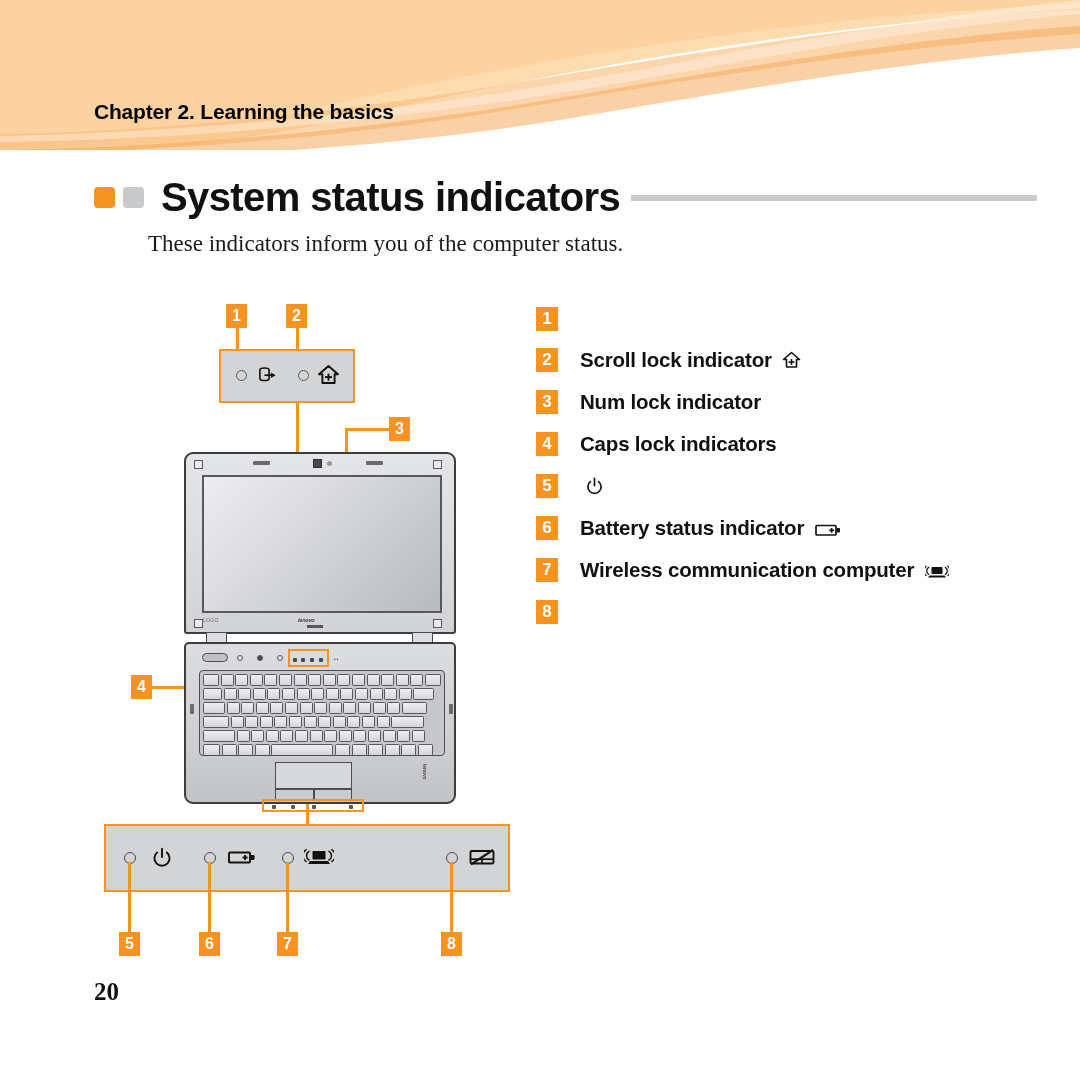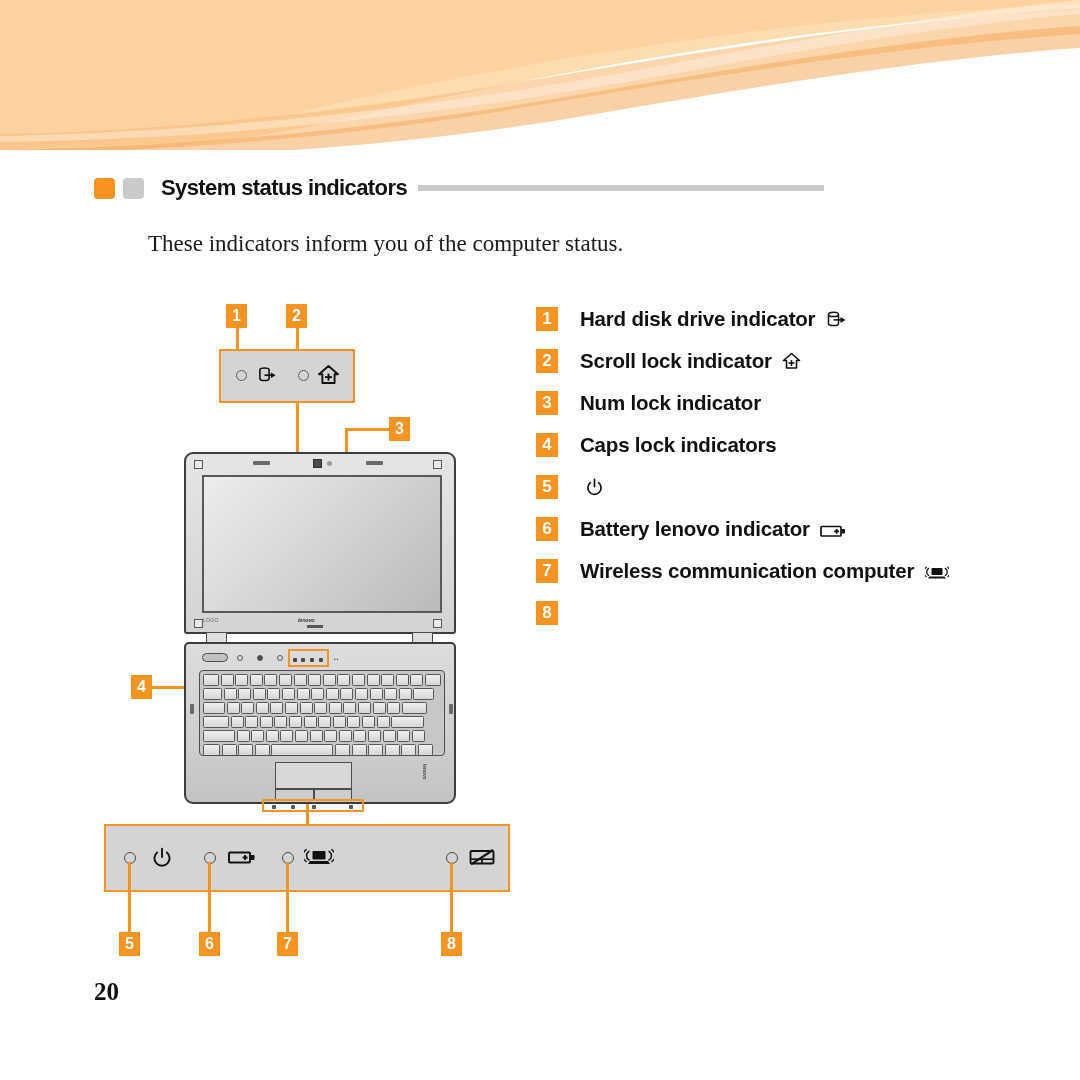--- a/index.html
+++ b/index.html
@@ -28,21 +28,21 @@
   
   #section-title-row{
     position:absolute;left:94px;top:175px;
     display:flex;align-items:center;
   }
   .bullet-sq{width:21px;height:21px;border-radius:4px;display:block;}
   .bullet-orange{background:#F79421;}
   .bullet-gray{background:#C9CACC;margin-left:8px;}
   #section-title{
     margin-left:17px;
-    font-size:22px;font-weight:bold;color:#111111;
+    font-size:40px;font-weight:bold;color:#111111;
     letter-spacing:-0.6px;white-space:nowrap;
   }
   #title-rule{
     margin-left:11px;width:406px;height:6px;background:#C9CACC;
   }
 
   
   #intro-text{
     position:absolute;left:148px;top:231px;
     font-family:"Liberation Serif", serif;
@@ -168,44 +168,36 @@
 
 <div id="header-banner">
   <svg class="swoosh" viewBox="0 0 1080 160" preserveAspectRatio="none">
     <path d="M0,0 L1080,0 L1080,10 C820,22 560,70 330,122 C220,146 100,154 0,156 Z" fill="#FDDCB0"></path>
     <path d="M0,0 L1080,0 L1080,4 C800,16 520,60 300,112 C195,137 92,146 0,148 Z" fill="#FCD2A0"></path>
     <path d="M1080,0 L1080,82 C900,96 700,118 520,146 C430,158 340,162 300,162 L1080,162 Z" fill="#FFFFFF" opacity="0.0"></path>
     <path d="M0,134 C140,132 320,116 520,82 C720,48 900,20 1080,8 L1080,34 C900,46 720,74 520,108 C330,140 150,152 0,154 Z" fill="#F9BE7E" opacity="0.65"></path>
     <path d="M0,150 C160,148 360,132 560,98 C760,64 930,36 1080,26 L1080,48 C930,58 760,86 560,120 C360,152 160,160 0,160 Z" fill="#F5A95C" opacity="0.55"></path>
     <path d="M0,142 C200,140 430,118 660,76 C830,45 960,24 1080,14 L1080,0 L1080,0 C960,12 830,34 660,66 C430,110 200,132 0,136 Z" fill="#FFFFFF" opacity="0.35"></path>
   </svg>
+  <div id="chapter-title">Chapter 2. Learning the basics</div>
 </div>
 
 <div id="section-title-row">
   <span class="bullet-sq bullet-orange"></span>
   <span class="bullet-sq bullet-gray"></span>
   <span id="section-title">System status indicators</span>
   <span id="title-rule"></span>
 </div>
 
 <div id="intro-text">These indicators inform you of the computer status.</div>
 
 <div id="indicator-list">
 
   <div class="ind-item">
     <span class="ind-badge">1</span>
-    <span class="ind-label">
-      <span>Hard disk drive indicator</span>
-      <svg class="ind-icon" width="21" height="19" viewBox="0 0 21 19">
-        <ellipse cx="7.5" cy="4.4" rx="5" ry="2.2" fill="none" stroke="#111" stroke-width="1.5"></ellipse>
-        <path d="M2.5,4.4 L2.5,13.4 C2.5,14.6 4.7,15.6 7.5,15.6 C10.3,15.6 12.5,14.6 12.5,13.4 L12.5,4.4" fill="none" stroke="#111" stroke-width="1.5"></path>
-        <line x1="7.5" y1="9.9" x2="18" y2="9.9" stroke="#111" stroke-width="1.5"></line>
-        <path d="M14.5,6.9 L19.5,9.9 L14.5,12.9 Z" fill="#111"></path>
-      </svg>
-    </span>
   </div>
 
   <div class="ind-item">
     <span class="ind-badge">2</span>
     <span class="ind-label">
       <span>Scroll lock indicator</span>
       <svg class="ind-icon" width="19" height="19" viewBox="0 0 19 19">
         <path d="M9.5,1.5 L17.5,8.5 L14.5,8.5 L14.5,16 L4.5,16 L4.5,8.5 L1.5,8.5 Z" fill="none" stroke="#111" stroke-width="1.6" stroke-linejoin="round"></path>
         <line x1="9.5" y1="8" x2="9.5" y2="14" stroke="#111" stroke-width="1.6"></line>
         <line x1="6.6" y1="11" x2="12.4" y2="11" stroke="#111" stroke-width="1.6"></line>
@@ -233,21 +225,21 @@
       <svg class="ind-icon" width="19" height="19" viewBox="0 0 19 19">
         <path d="M5.4,4.6 A6.6,6.6 0 1,0 13.6,4.6" fill="none" stroke="#111" stroke-width="1.7" stroke-linecap="round"></path>
         <line x1="9.5" y1="1.4" x2="9.5" y2="8.6" stroke="#111" stroke-width="1.7" stroke-linecap="round"></line>
       </svg>
     </span>
   </div>
 
   <div class="ind-item">
     <span class="ind-badge">6</span>
     <span class="ind-label">
-      <span>Battery lenovo indicator</span>
+      <span>Battery status indicator</span>
       <svg class="ind-icon" width="26" height="16" viewBox="0 0 26 16">
         <rect x="1" y="3.5" width="20" height="9.5" rx="1" fill="none" stroke="#111" stroke-width="1.7"></rect>
         <rect x="21.5" y="6" width="3.5" height="4.6" rx="1" fill="#111"></rect>
         <line x1="14.2" y1="8.3" x2="19" y2="8.3" stroke="#111" stroke-width="1.7"></line>
         <line x1="16.6" y1="5.9" x2="16.6" y2="10.7" stroke="#111" stroke-width="1.7"></line>
       </svg>
     </span>
   </div>
 
   <div class="ind-item">

